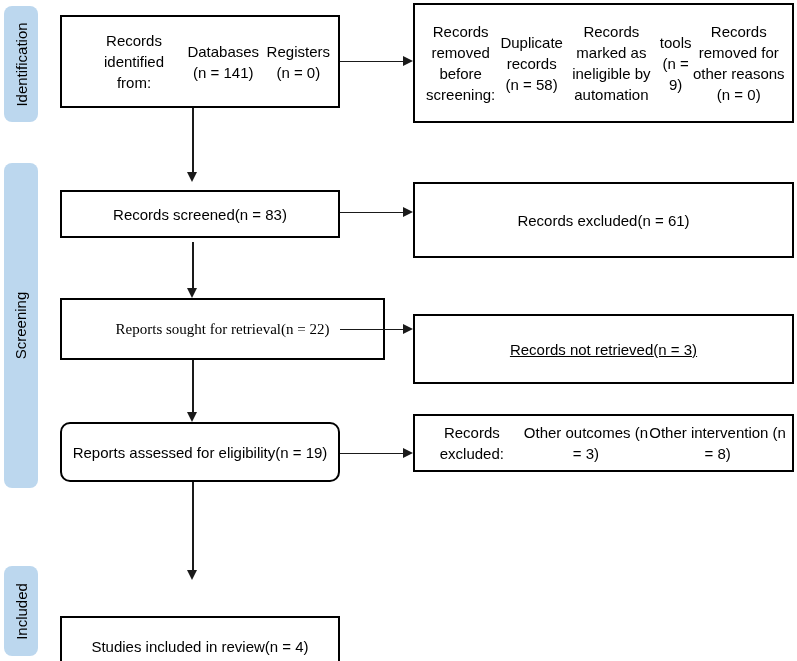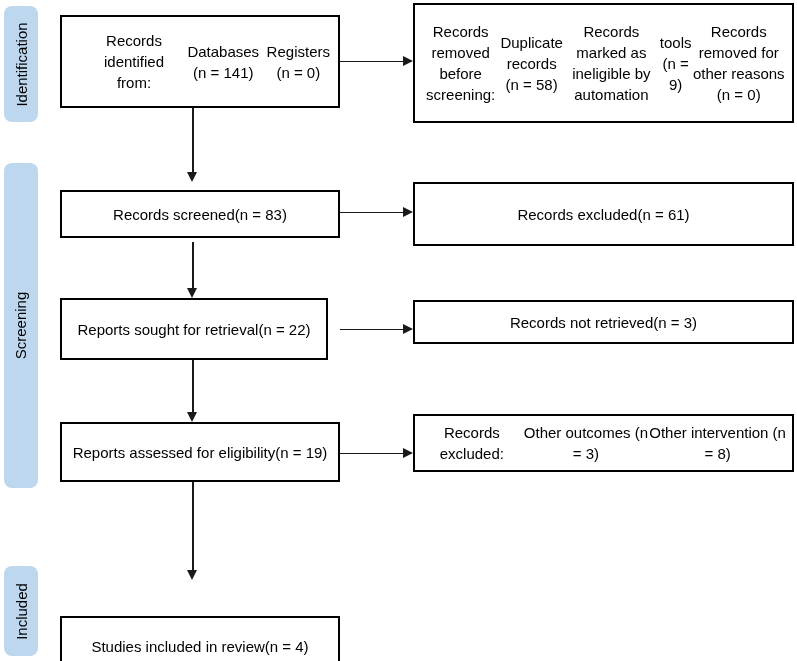--- a/index.html
+++ b/index.html
@@ -84,24 +84,24 @@
   }
 
   
   #phase-identification { left: 4px;  top: 6px;   width: 34px; height: 116px; }
   #phase-screening      { left: 4px;  top: 163px; width: 34px; height: 325px; }
   #phase-included       { left: 4px;  top: 566px; width: 34px; height: 90px;  }
 
   #box-identified        { left: 60px;  top: 15px;  width: 280px; height: 93px; padding-left: 24px; }
   #box-removed           { left: 413px; top: 3px;   width: 381px; height: 120px; }
   #box-screened          { left: 60px;  top: 190px; width: 280px; height: 48px; text-align: center; }
-  #box-excluded          { left: 413px; top: 182px; width: 381px; height: 64px; }
-  #box-sought            { left: 60px;  top: 298px; width: 268px; height: 62px; }
-  #box-not-retrieved     { left: 413px; top: 300px; width: 381px; height: 44px; }
-  #box-assessed          { left: 60px;  top: 422px; width: 280px; height: 60px; }
+  #box-excluded          { left: 413px; top: 182px; width: 381px; height: 76px; }
+  #box-sought            { left: 60px;  top: 298px; width: 325px; height: 62px; font-family: Liberation Serif, serif; }
+  #box-not-retrieved     { left: 413px; top: 314px; width: 381px; height: 70px; text-decoration: underline; }
+  #box-assessed          { left: 60px;  top: 422px; width: 280px; height: 60px; border-radius: 10px; }
   #box-excluded-reasons  { left: 413px; top: 414px; width: 381px; height: 58px; }
   #box-included          { left: 60px;  top: 580px; width: 280px; height: 60px; margin-top: 36px; }
 
   #arrow-identified-to-screened { left: 192px; top: 108px; height: 64px; }
   #arrow-screened-to-sought     { left: 192px; top: 242px; height: 46px; }
   #arrow-sought-to-assessed     { left: 192px; top: 360px; height: 52px; }
   #arrow-assessed-to-included   { left: 192px; top: 482px; height: 88px; }
 
   #arrow-identified-to-removed       { left: 340px; top: 60.5px;  width: 63px; }
   #arrow-screened-to-excluded        { left: 340px; top: 211.5px; width: 63px; }

